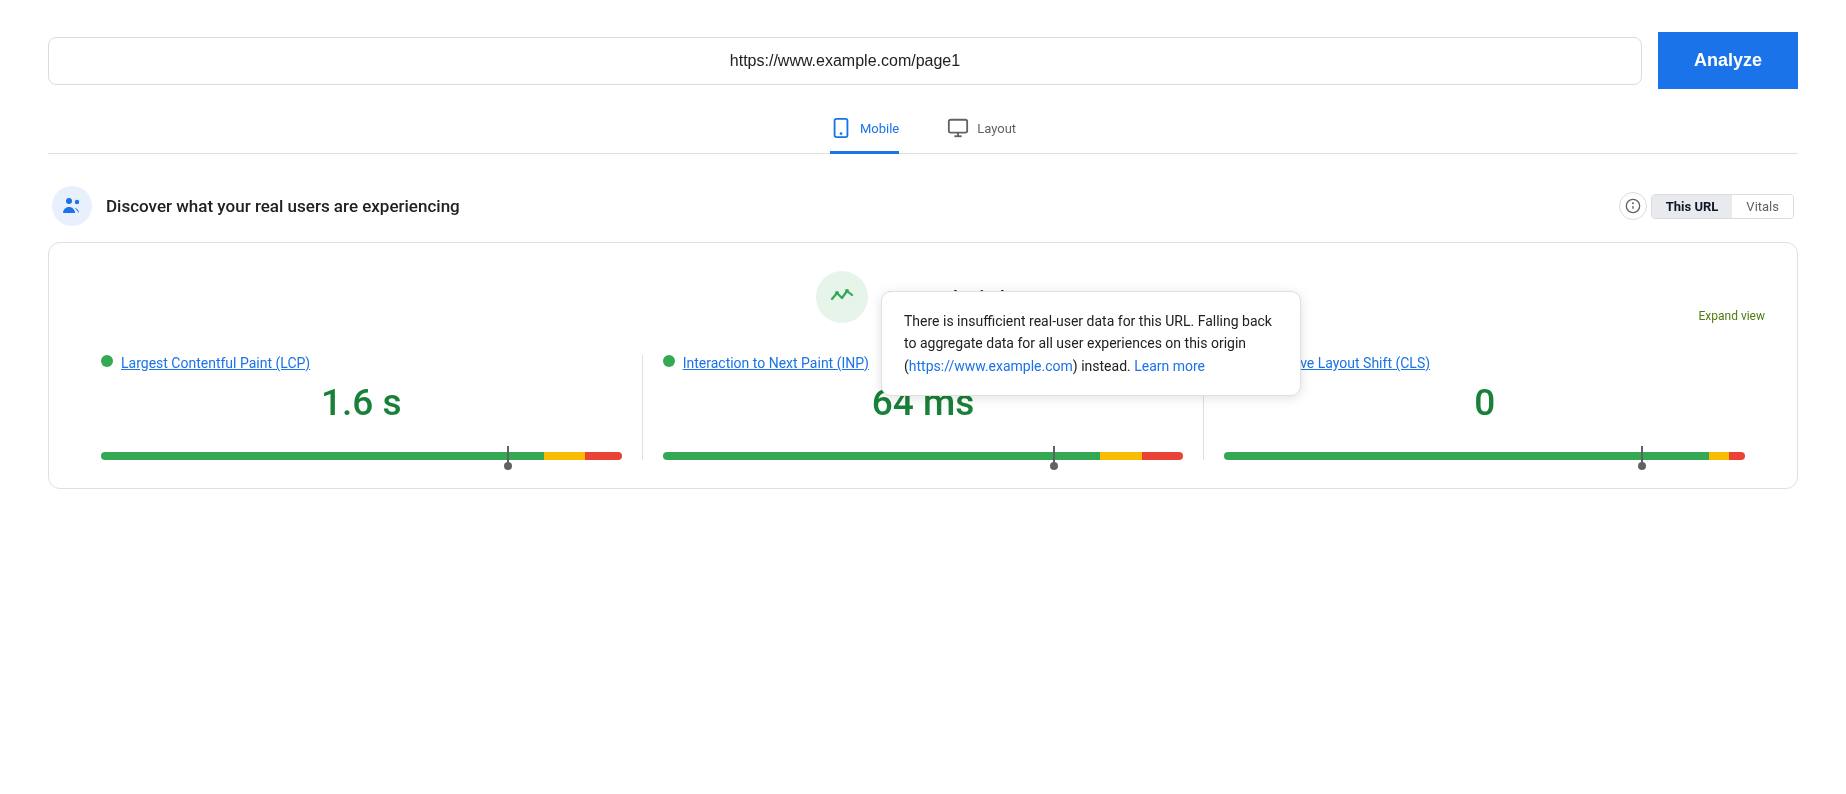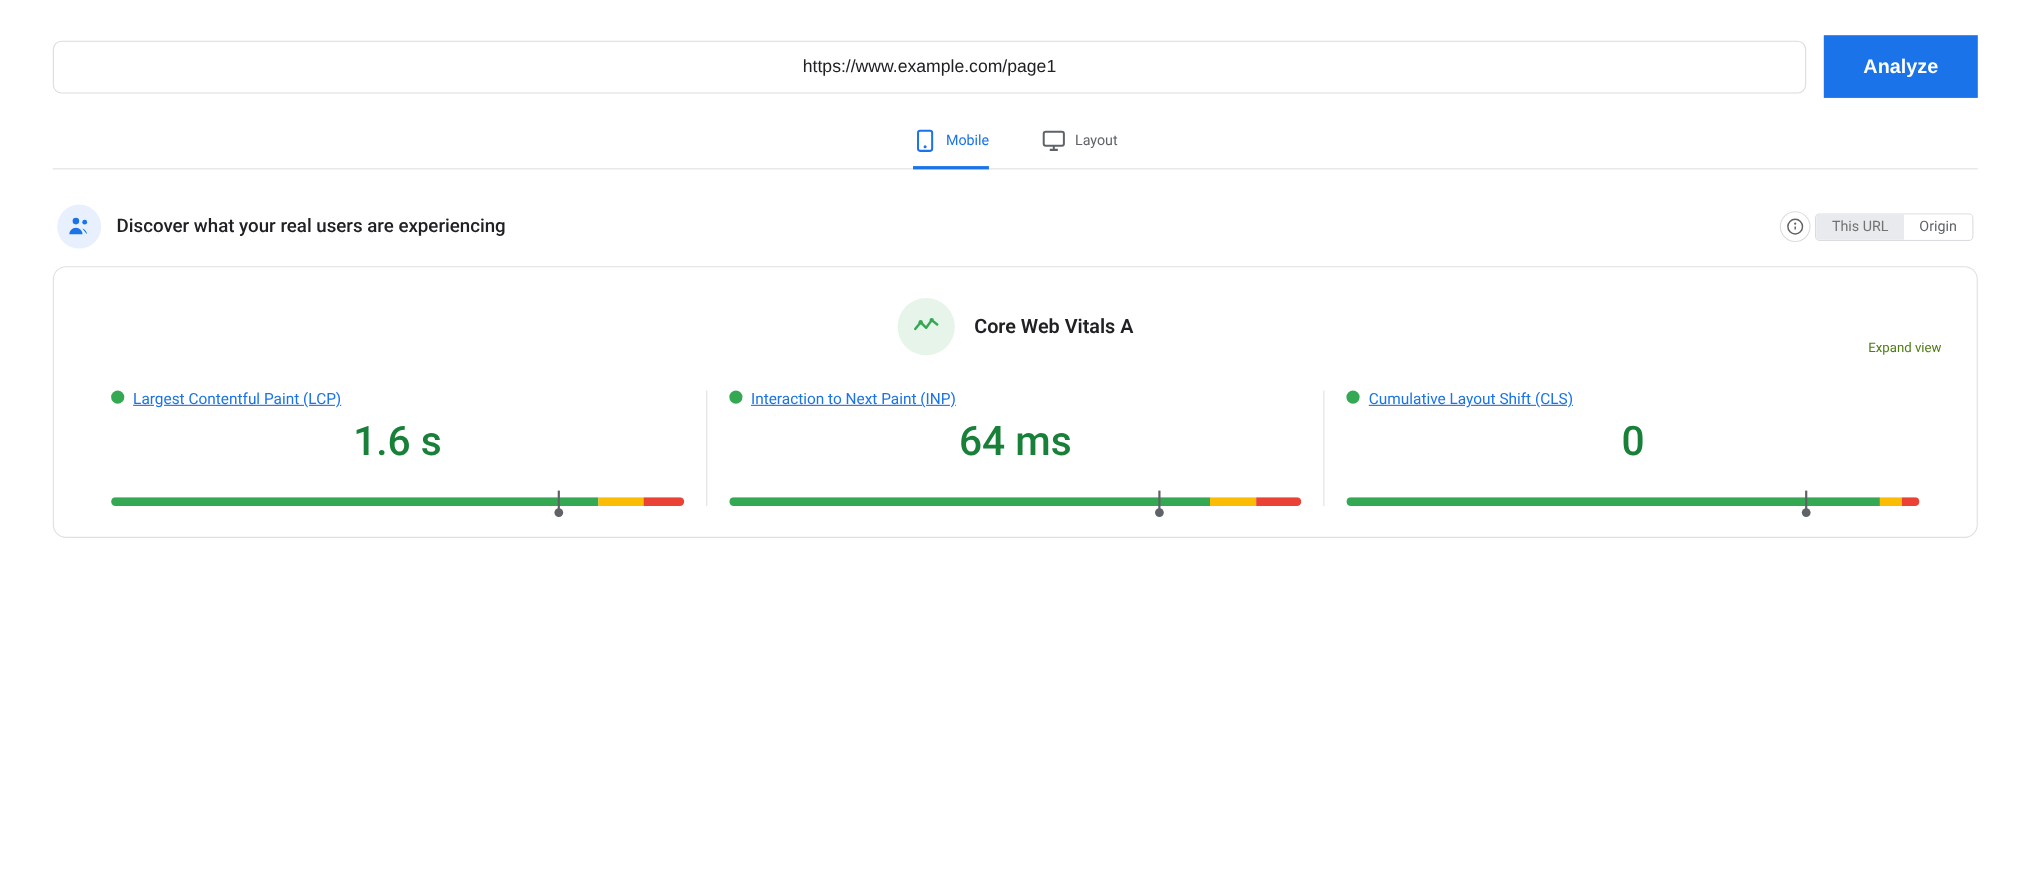--- a/index.html
+++ b/index.html
@@ -132,22 +132,22 @@
       font-size: 13px;
     }
     .url-origin-btn {
       padding: 4px 14px;
       cursor: pointer;
       background: #fff;
       color: #5f6368;
     }
     .url-origin-btn.active {
       background: #e8eaed;
-      color: #737373;
-      font-weight: 400;
+      color: #0f172a;
+      font-weight: 700;
     }
 
     
     .main-card {
       border: 1.5px solid #e0e0e0;
       border-radius: 12px;
       padding: 28px 32px 28px 32px;
       position: relative;
       background: #fff;
     }
@@ -333,38 +333,41 @@
     <div class="section-header-right">
       <div class="info-circle">
         <svg width="16" height="16" viewBox="0 0 24 24" fill="none" stroke="#5f6368" stroke-width="2">
           <circle cx="12" cy="12" r="10"></circle>
           <line x1="12" y1="8" x2="12" y2="8" stroke-width="3" stroke-linecap="round"></line>
           <line x1="12" y1="12" x2="12" y2="16"></line>
         </svg>
       </div>
       <div class="url-origin-toggle">
         <div class="url-origin-btn active">This URL</div>
-        <div class="url-origin-btn">Origin</div>
+        <div class="url-origin-btn">Vitals</div>
       </div>
     </div>
   </div>
 
   <div class="main-card">
 
     <div class="cwv-header">
       <div class="cwv-icon-circle">
         <svg width="30" height="30" viewBox="0 0 30 30">
           <circle cx="15" cy="15" r="14" fill="#e6f4ea"></circle>
           <polyline points="5,17 10,11 15,16 20,9 25,13" stroke="#34a853" stroke-width="2.2" fill="none" stroke-linejoin="round" stroke-linecap="round"></polyline>
           <circle cx="10" cy="11" r="2" fill="#34a853"></circle>
           <circle cx="20" cy="9" r="2" fill="#34a853"></circle>
         </svg>
       </div>
       <span class="cwv-title">Core Web Vitals A</span>
 
+      <div class="tooltip-box">
+        <span>There is insufficient real-user data for this URL. Falling back to aggregate data for all user experiences on this origin (</span><a href="#">https://www.example.com</a><span>) instead. </span><a href="#">Learn more</a>
+      </div>
 
       <span class="expand-view">Expand view</span>
     </div>
 
     <div class="metrics-row">
 
       <div class="metric-item">
         <div class="metric-label">
           <div class="metric-dot"></div>
           <span>Largest Contentful Paint (LCP)</span>

